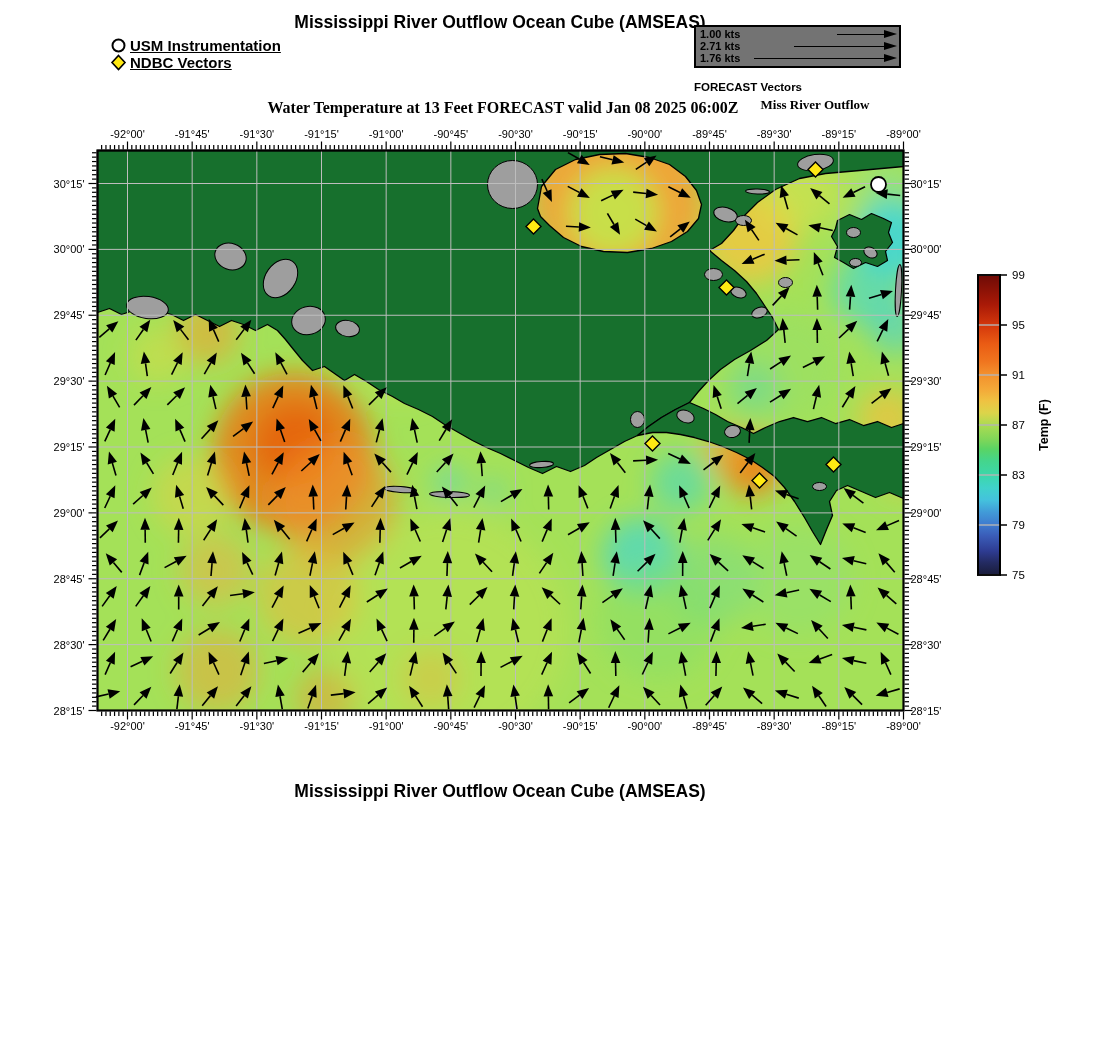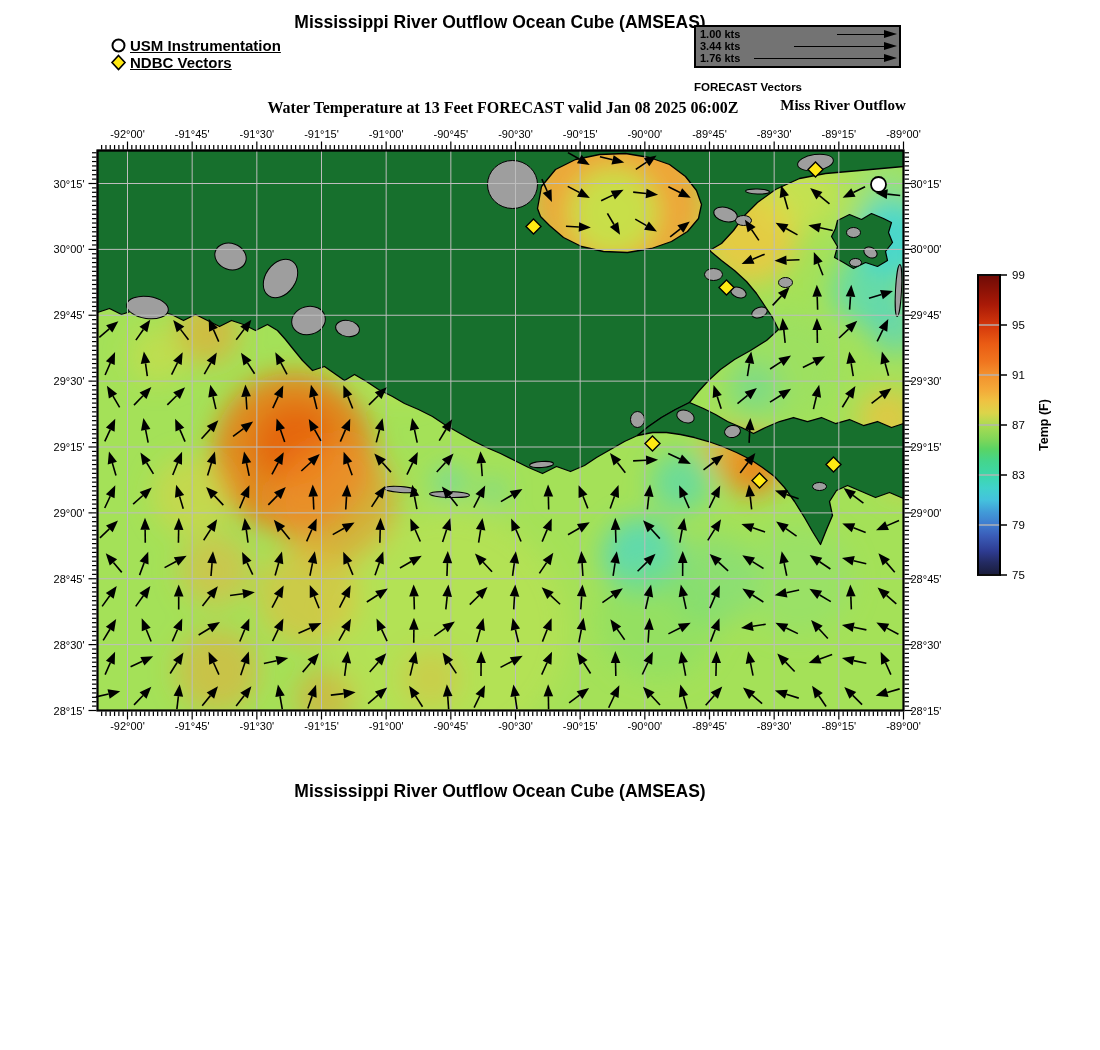--- a/index.html
+++ b/index.html
@@ -5,21 +5,21 @@
   html,body{margin:0;padding:0;background:#ffffff;}
   #page{position:relative;width:1100px;height:1050px;background:#ffffff;overflow:hidden;
         font-family:"Liberation Sans","DejaVu Sans",sans-serif;color:#000;}
   #map-svg{position:absolute;left:0;top:0;}
   .abs{position:absolute;}
   .top-title,.bottom-title{left:0;width:1000px;text-align:center;font-size:17.5px;font-weight:bold;}
   .top-title{top:12px;}
   .bottom-title{top:781px;}
   .subtitle{left:97px;top:99px;width:812px;text-align:center;font-weight:bold;font-size:16px;
             font-family:"Liberation Serif","DejaVu Serif",serif;}
-  .corner-label{left:778px;top:97px;width:130px;text-align:center;font-weight:bold;font-size:15px;
+  .corner-label{left:750px;top:97px;width:130px;text-align:center;font-weight:bold;font-size:13px;
             font-family:"Liberation Serif","DejaVu Serif",serif;}
   .stn-legend{left:110px;top:37px;}
   .stn-row{display:flex;align-items:center;height:17px;font-size:15px;font-weight:bold;text-decoration:underline;}
   .stn-row svg{margin-right:3px;}
   .cl-box{left:694px;top:25px;width:197px;height:37px;border:2px solid #000;background:#737373;
           padding:1px 2px 1px 4px;}
   .cl-row{display:flex;align-items:center;height:12px;font-size:11px;font-weight:bold;line-height:12px;}
   .cl-label{width:52px;flex:none;}
   .cl-arrow{margin-left:auto;display:flex;align-items:center;}
   .cl-tail{display:inline-block;height:0;border-top:1.4px solid #000;}
@@ -1404,21 +1404,21 @@
 
   <div class="abs cl-box">
     <div class="cl-row">
       <span class="cl-label">1.00 kts</span>
       <span class="cl-arrow">
           <span class="cl-tail" style="width: 47px;"></span>
           <span class="cl-head"></span>
         </span>
     </div>
     <div class="cl-row">
-      <span class="cl-label">3.44 kts</span>
+      <span class="cl-label">2.71 kts</span>
       <span class="cl-arrow">
           <span class="cl-tail" style="width: 90px;"></span>
           <span class="cl-head"></span>
         </span>
     </div>
     <div class="cl-row">
       <span class="cl-label">1.76 kts</span>
       <span class="cl-arrow">
           <span class="cl-tail" style="width: 130px;"></span>
           <span class="cl-head"></span>

